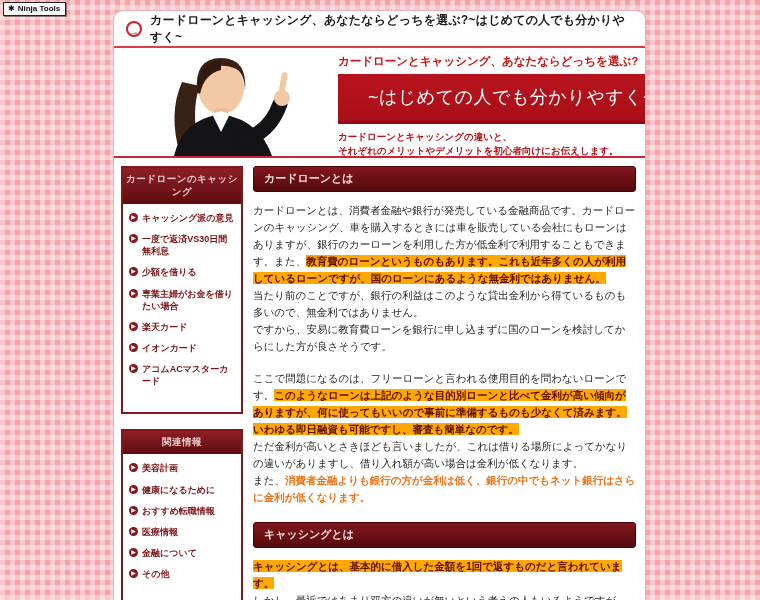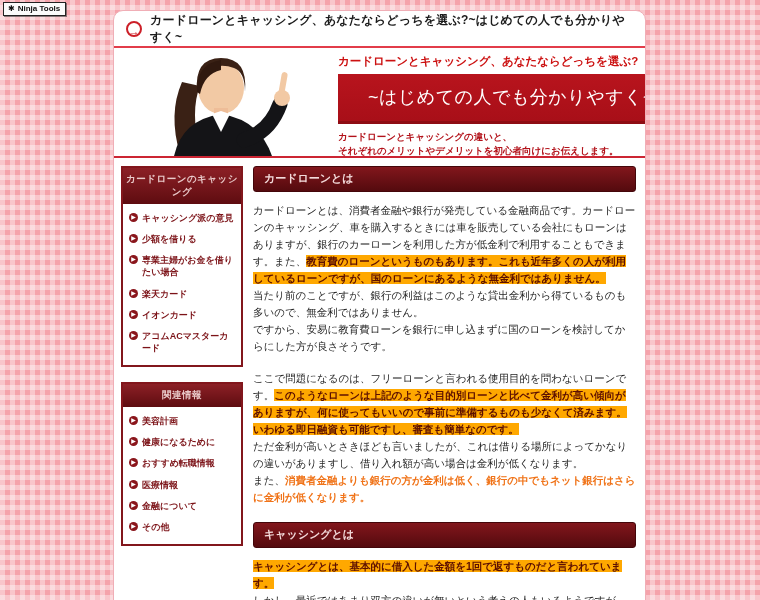--- a/index.html
+++ b/index.html
@@ -27,21 +27,21 @@
   }
   .titlebar {
     height:37px; display:flex; align-items:center; gap:8px; padding:0 12px;
     border-bottom:2px solid #e23c4a;
   }
   .arrow-circle {
     width:16px; height:16px; border-radius:50%; border:2px solid #cc1f28;
     color:#cc1f28; font-size:11px; font-weight:bold; line-height:16px;
     text-align:center; flex:0 0 auto;
   }
-  .site-title { font-size:12px; font-weight:bold; color:#1b1b1b; letter-spacing:.2px; cursor:pointer; }
+  .site-title { font-size:12px; font-weight:bold; color:#1b1b1b; letter-spacing:.2px; cursor:pointer;font-family:Liberation Mono, monospace; }
   
   .banner { position:relative; height:110px; border-bottom:2px solid #cc2533; background:#fff; overflow:hidden; }
   .banner-photo { position:absolute; left:10px; bottom:0; }
   .banner-right { position:absolute; left:224px; top:3px; width:316px; }
   .catch-top { color:#cc1111; font-weight:bold; font-size:11.5px; margin:3px 0 5px 0; white-space:nowrap; }
   .catch-main {
     background:linear-gradient(180deg,#b8141d,#a80f18); color:#fff; font-weight:normal;
     font-size:18px; text-align:right; padding:11px 0 12px 6px; letter-spacing:.5px;
     border-bottom:3px solid #8e0c13;
   }
@@ -49,21 +49,21 @@
   
   .columns { display:flex; gap:10px; padding:8px 7px 0 7px; align-items:flex-start; }
   .sidebar { width:122px; flex:0 0 auto; }
   .side-box {
     border:2px solid #82161c; border-radius:0; overflow:hidden; background:#fff; margin-bottom:15px;
   }
   .side-box-head {
     background:linear-gradient(180deg,#8c2026,#5e0c10); color:#e9c9c9; text-align:center;
     font-size:9.5px; font-weight:bold; padding:5px 2px; letter-spacing:.5px;
   }
-  .side-list { padding:8px 5px 2px 6px; }
+  .side-list { padding:8px 5px 16px 6px; }
   .side-item { display:flex; gap:4px; align-items:flex-start; margin:0 0 9px 0; cursor:pointer; }
   .bullet {
     flex:0 0 auto; width:9px; height:9px; border-radius:50%; background:#8a161c; color:#fff;
     font-size:6px; line-height:9px; text-align:center; margin-top:1px;
   }
   .side-item span.lbl { font-size:9px; font-weight:bold; color:#7c1318; line-height:1.35; }
   
   .main-col { flex:1 1 auto; min-width:0; padding-right:2px; }
   .sec-head {
     background:linear-gradient(180deg,#82161c,#540a0e); border:1px solid #44060a; border-radius:3px;
@@ -120,20 +120,24 @@
 
         <div class="side-box">
           <div class="side-box-head">カードローンのキャッシング</div>
           <div class="side-list">
             <div class="side-item">
                 <span class="bullet">▶</span>
                 <span class="lbl">キャッシング派の意見</span>
               </div>
             <div class="side-item">
                 <span class="bullet">▶</span>
+                <span class="lbl">一度で返済VS30日間無利息</span>
+              </div>
+            <div class="side-item">
+                <span class="bullet">▶</span>
                 <span class="lbl">少額を借りる</span>
               </div>
             <div class="side-item">
                 <span class="bullet">▶</span>
                 <span class="lbl">専業主婦がお金を借りたい場合</span>
               </div>
             <div class="side-item">
                 <span class="bullet">▶</span>
                 <span class="lbl">楽天カード</span>
               </div>

